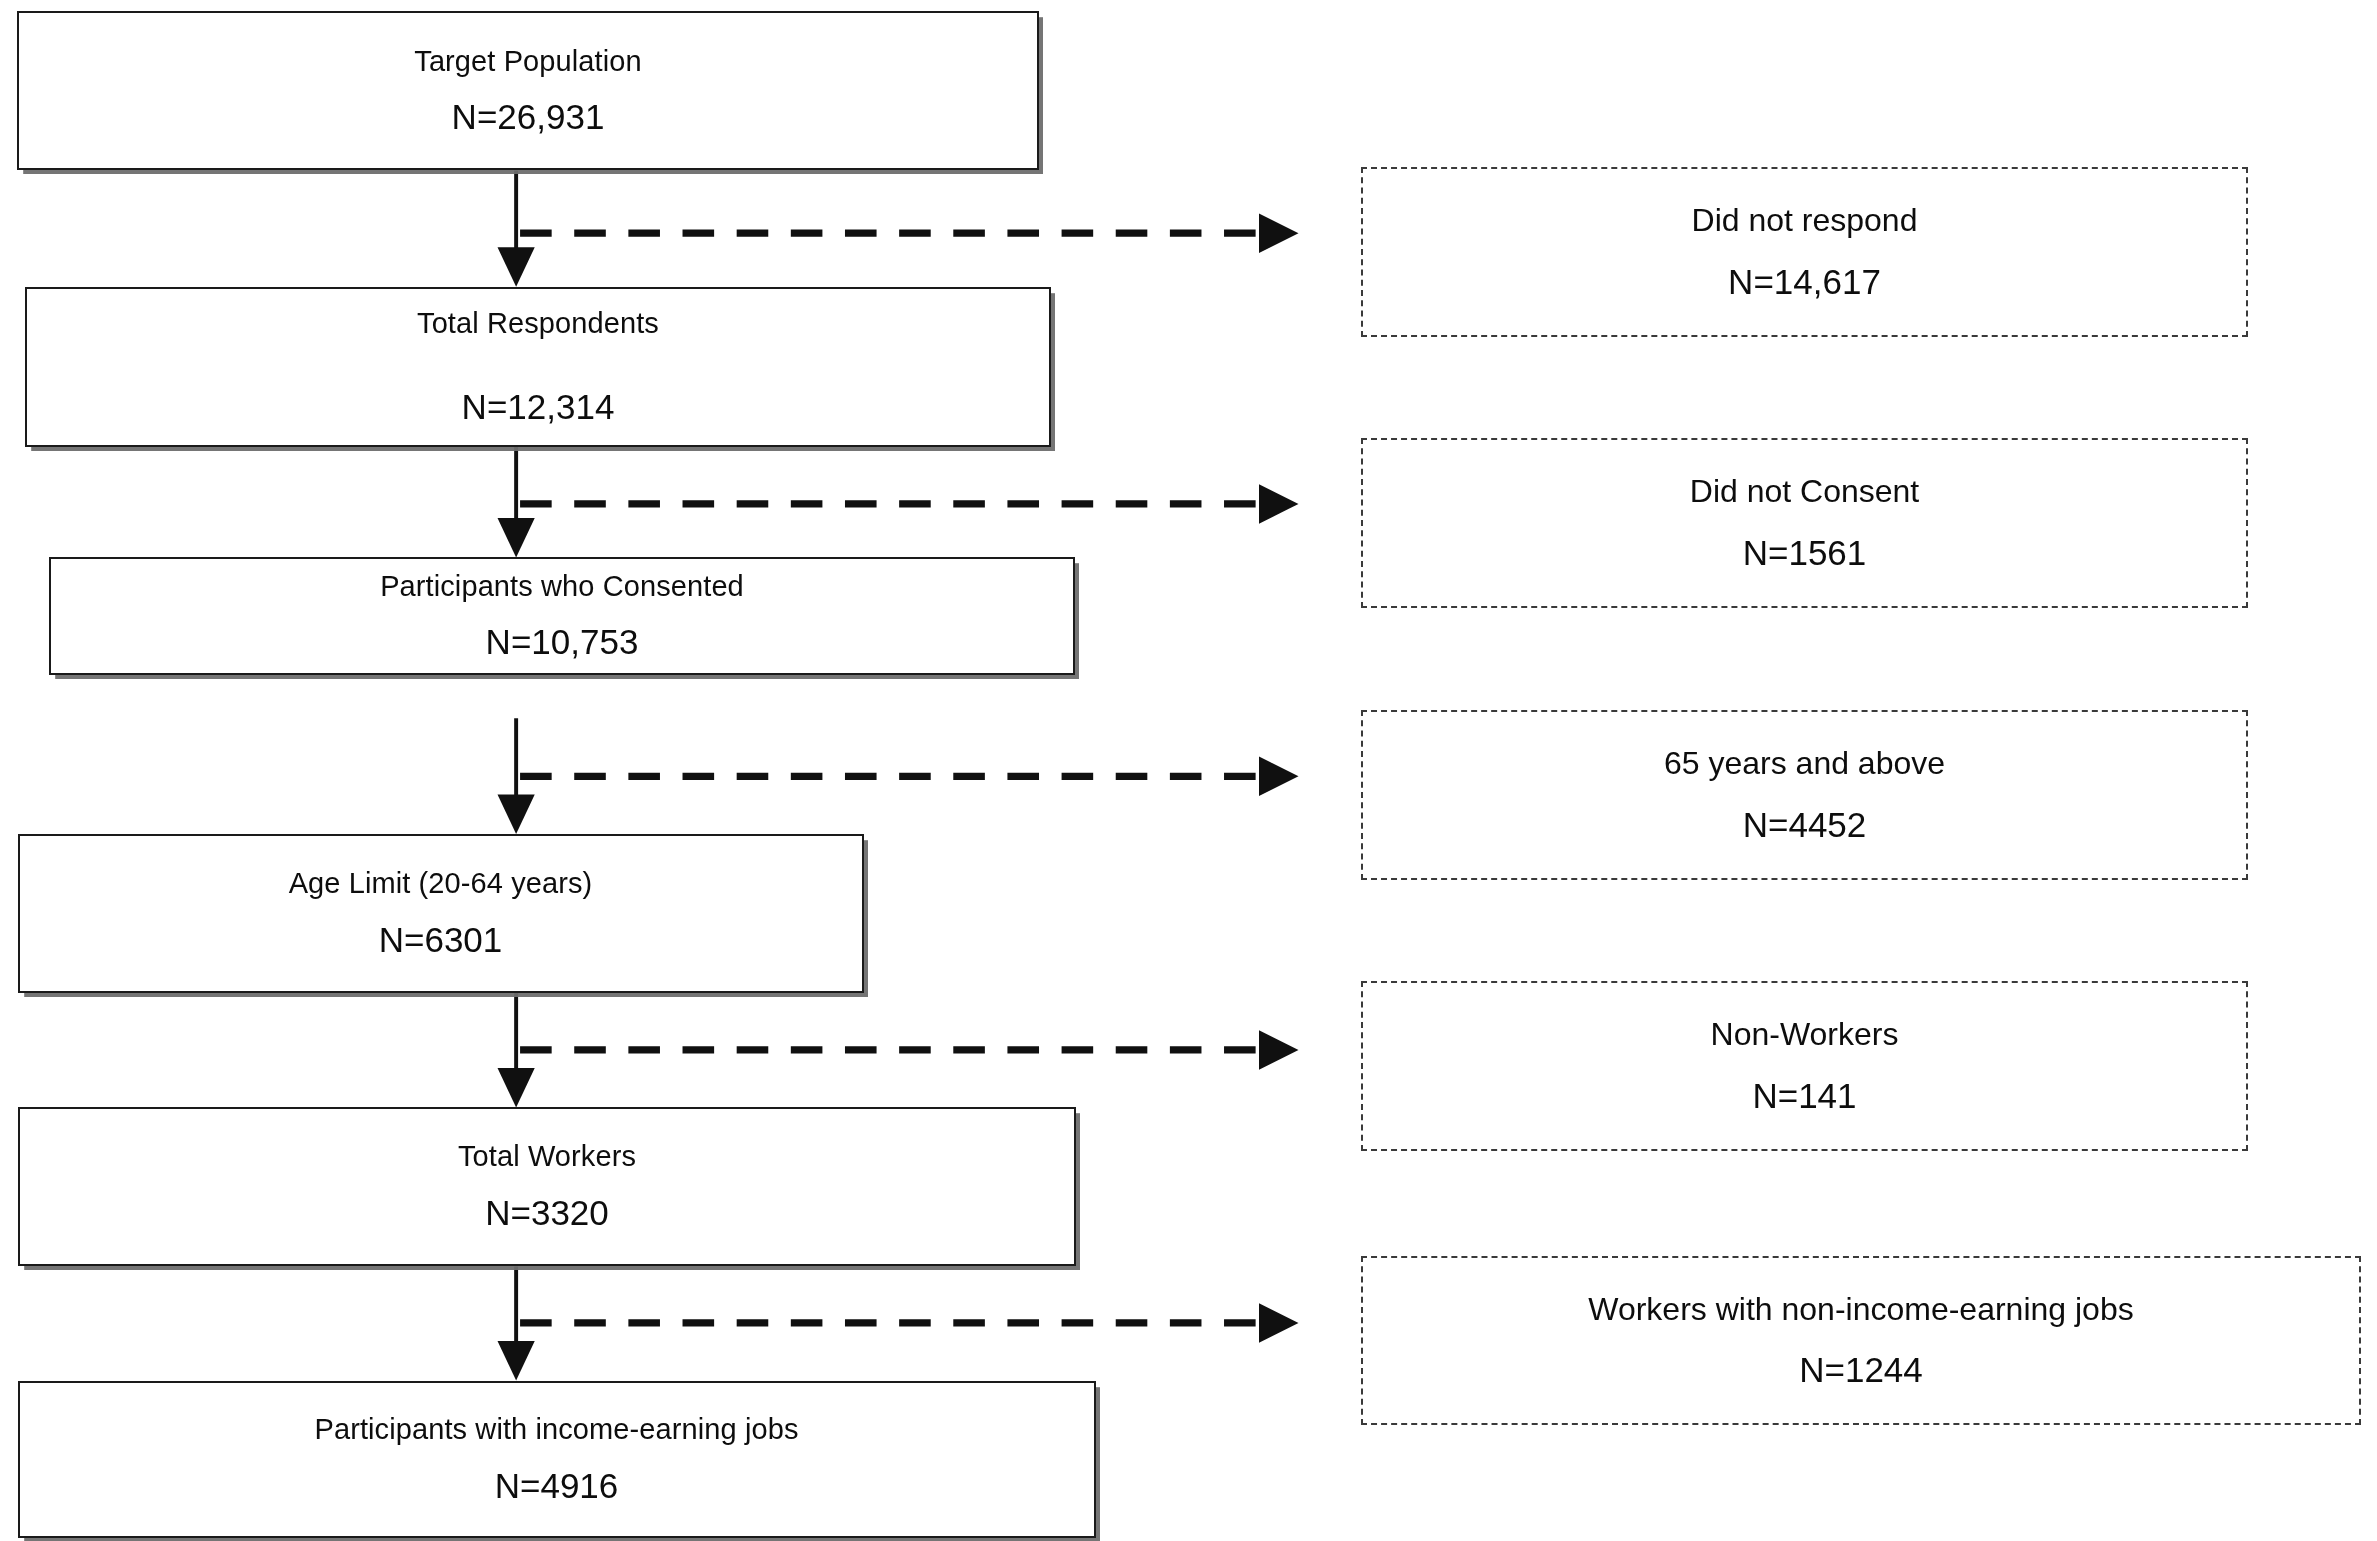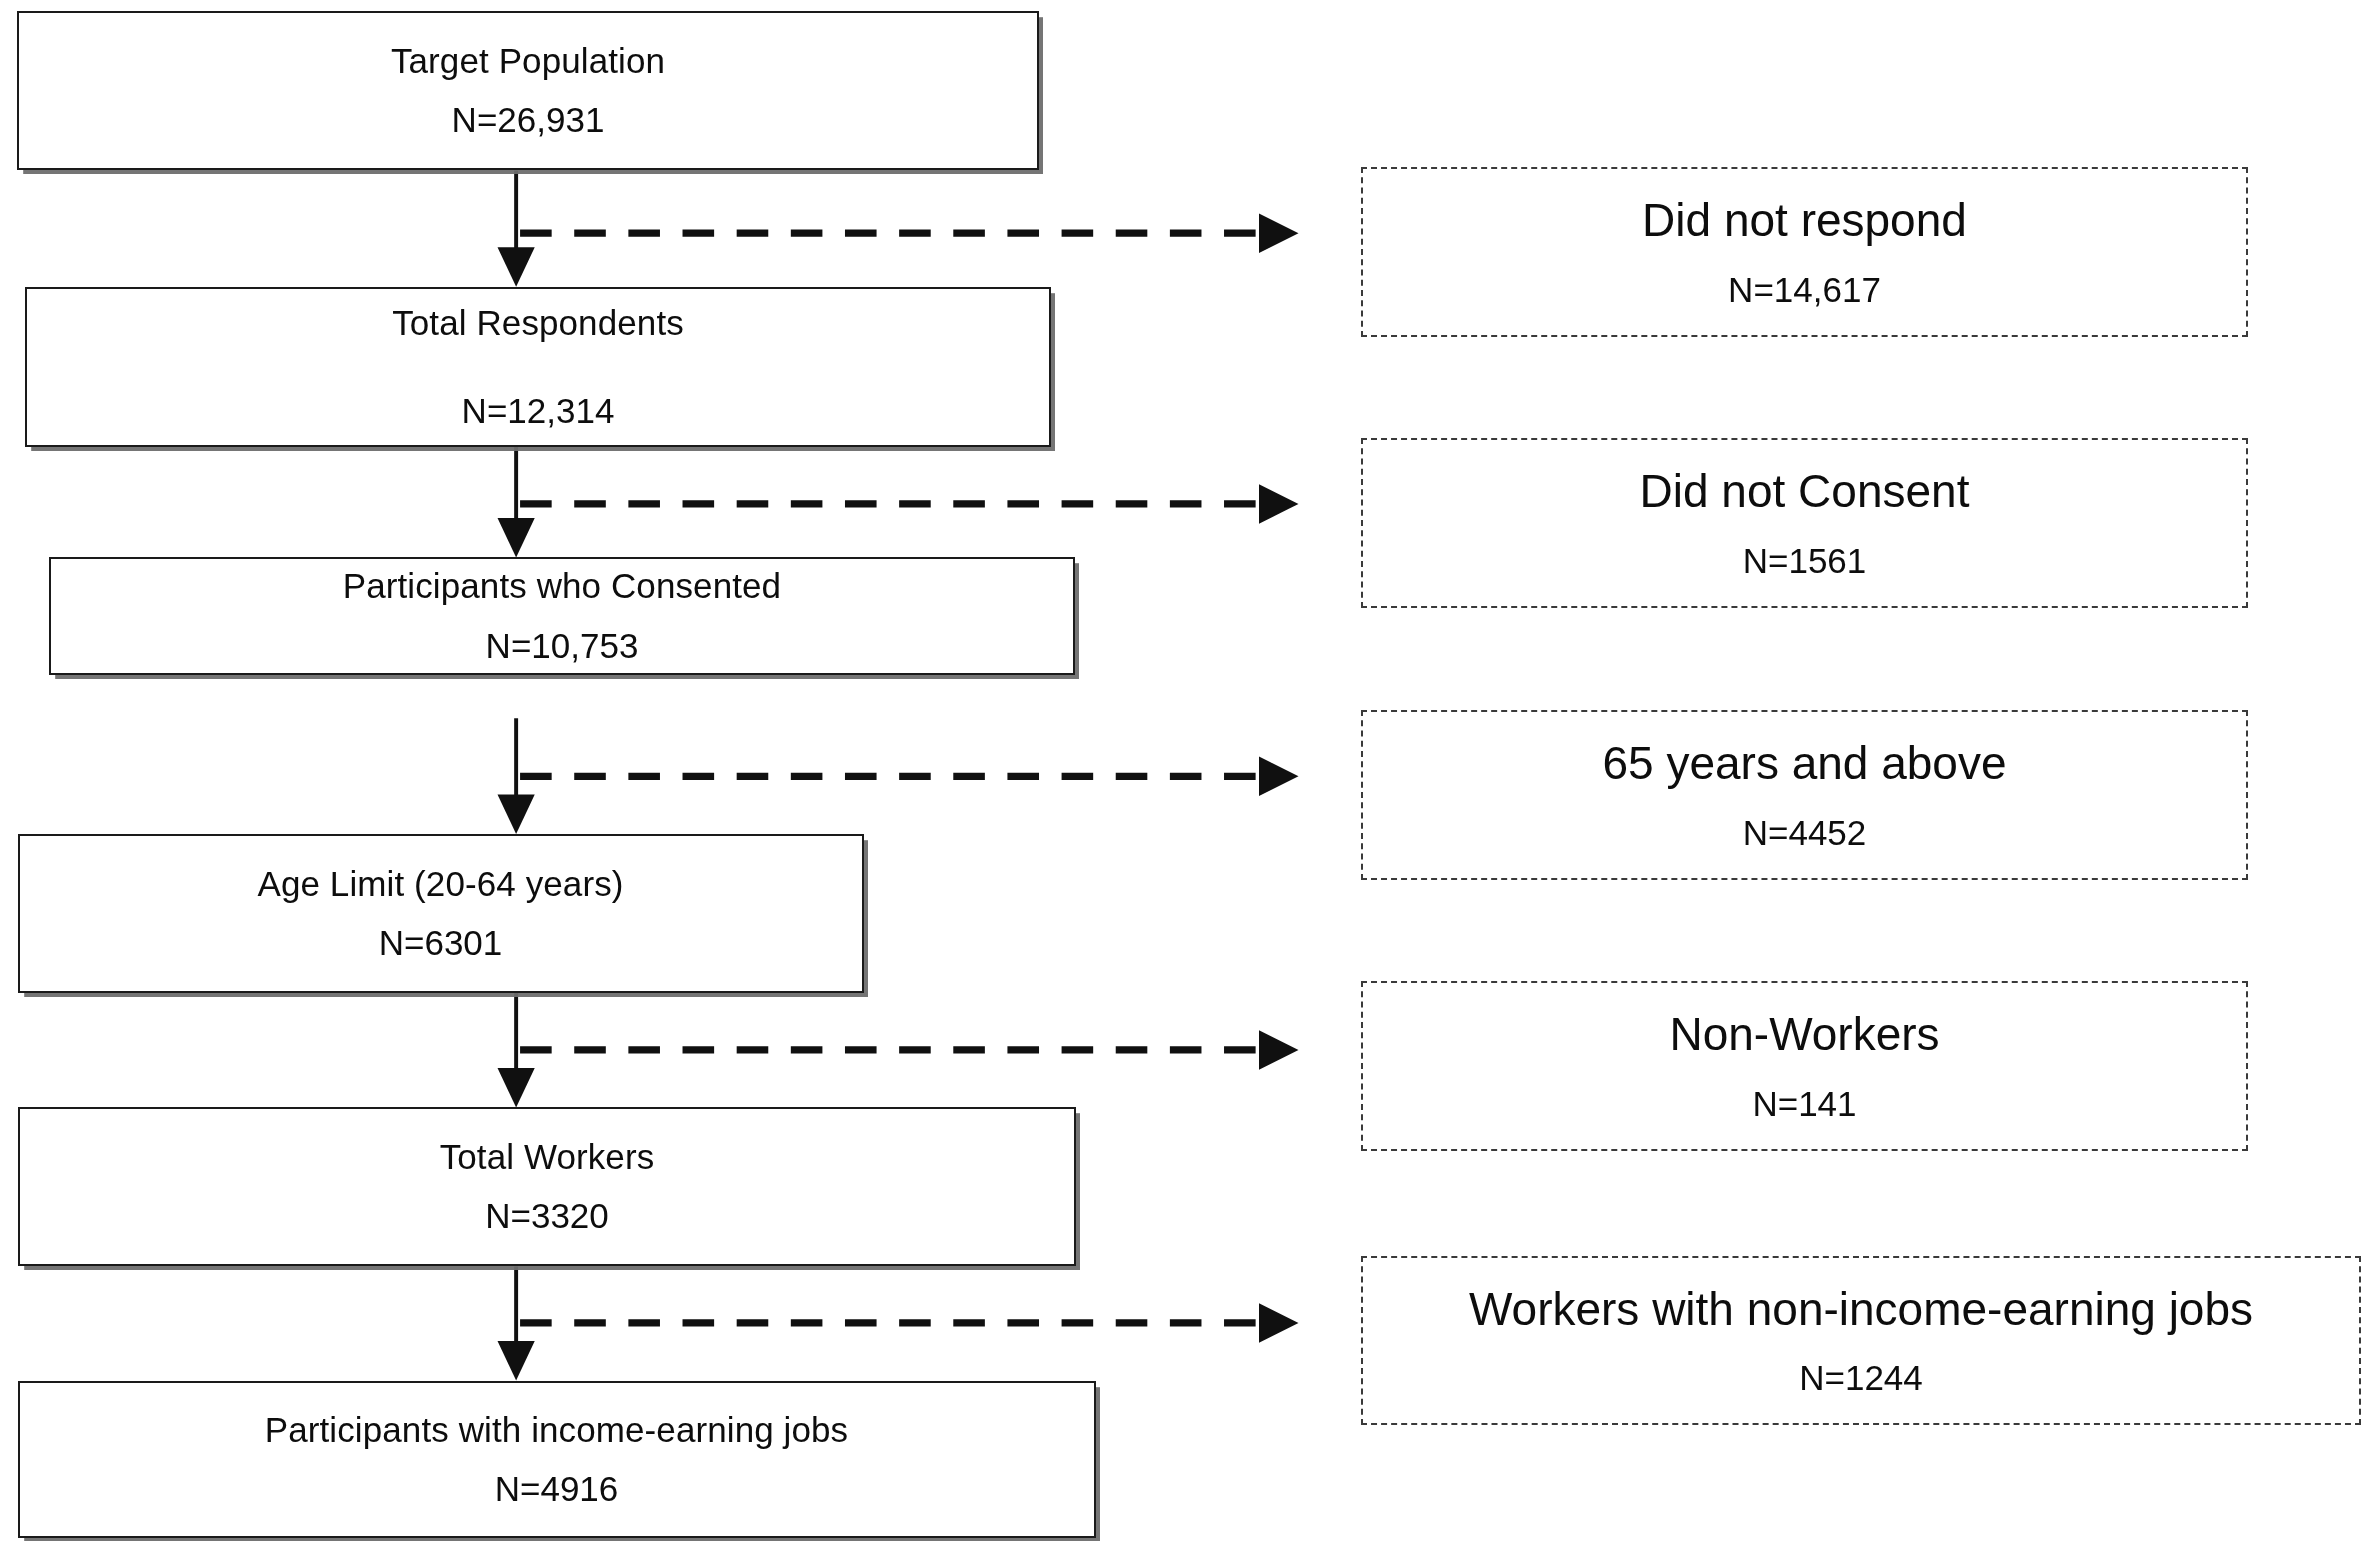--- a/index.html
+++ b/index.html
@@ -26,21 +26,21 @@
     border: 2.3px solid #1a1a1a;
     display: flex;
     flex-direction: column;
     align-items: center;
     justify-content: center;
     text-align: center;
     color: #0d0d0d;
     box-shadow: 5.1px 5.1px 0 -1.1px rgba(110,110,110,0.95);
   }
   .solid-box .line1 {
-    font-size: 35px;
+    font-size: 29px;
     line-height: 1.15;
     letter-spacing: 0.1px;
     white-space: nowrap;
     text-align: center;
   }
   .solid-box .line2 {
     font-size: 35px;
     line-height: 1.15;
     margin-top: 19px;
     white-space: nowrap;
@@ -53,21 +53,21 @@
     background: #ffffff;
     border: 2.8px dashed #3a3a3a;
     display: flex;
     flex-direction: column;
     align-items: center;
     justify-content: center;
     text-align: center;
     color: #0d0d0d;
   }
   .dashed-box .line1 {
-    font-size: 46px;
+    font-size: 32px;
     line-height: 1.15;
     white-space: nowrap;
   }
   .dashed-box .line2 {
     font-size: 35px;
     line-height: 1.15;
     margin-top: 22.6px;
     white-space: nowrap;
   }
 

